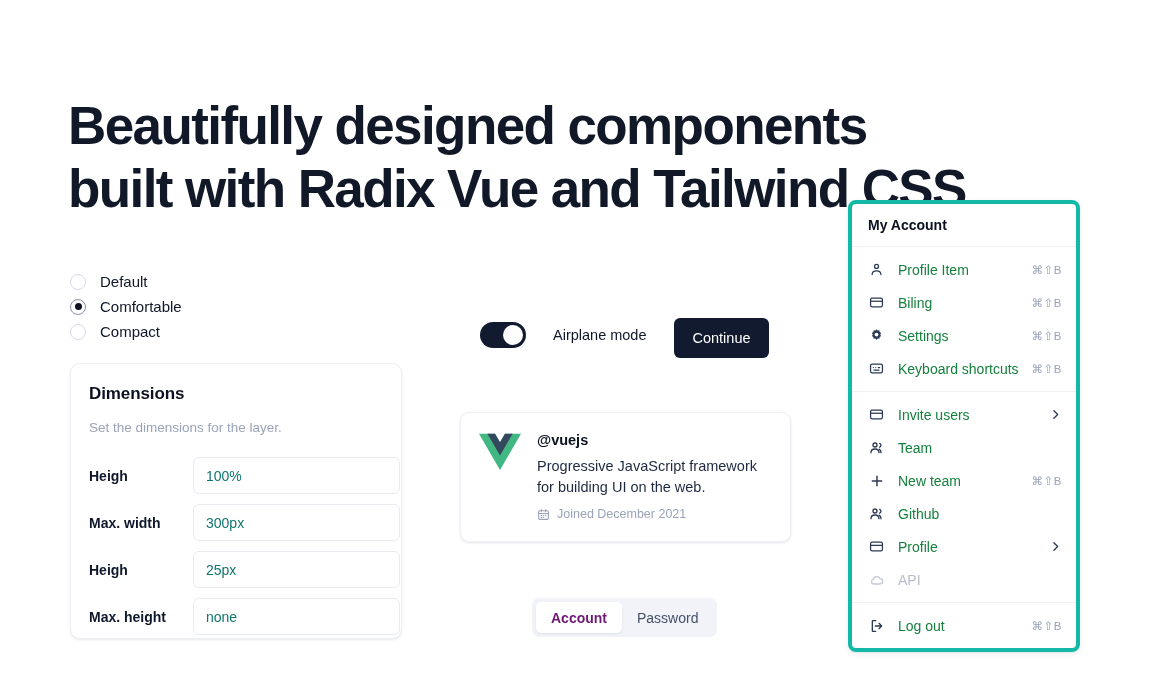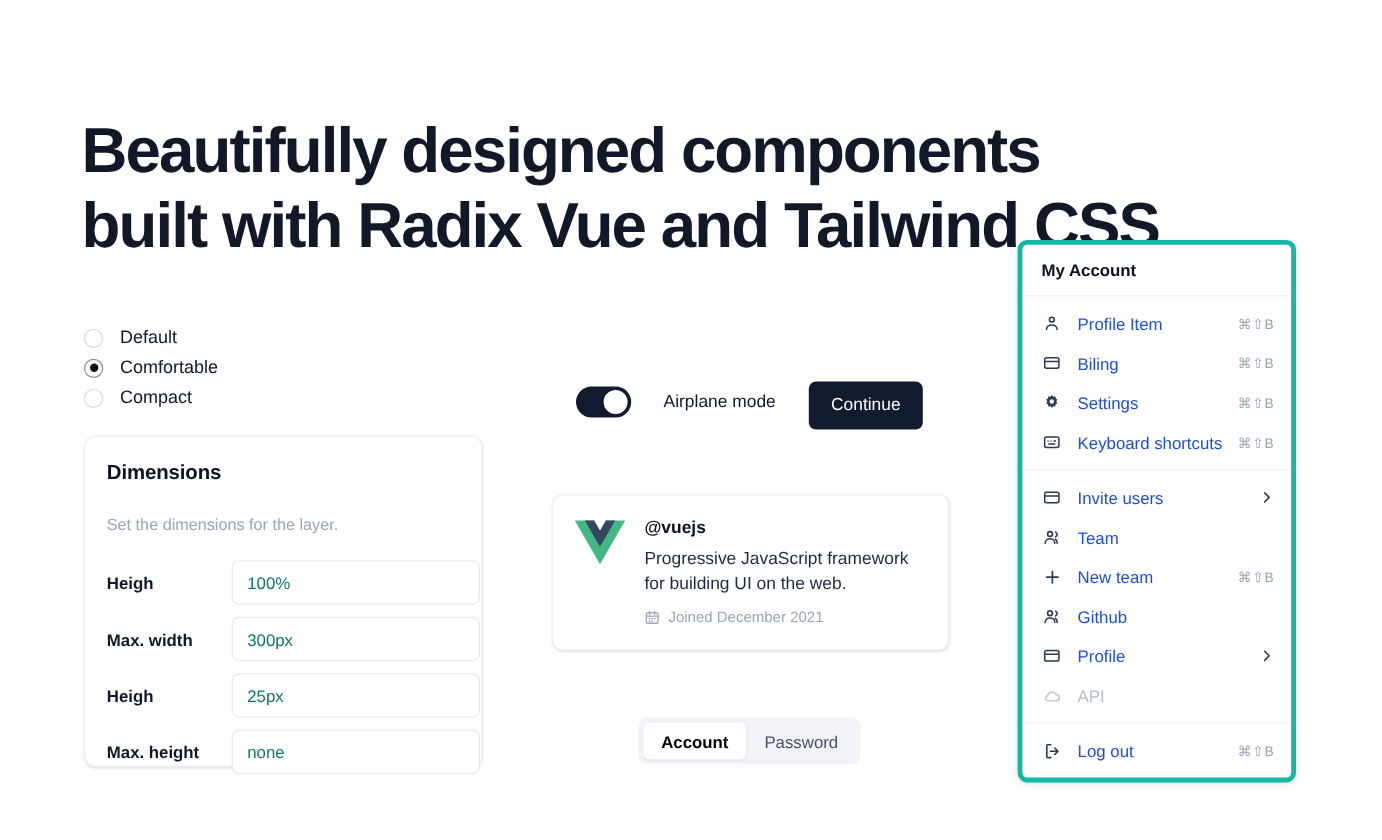--- a/index.html
+++ b/index.html
@@ -55,21 +55,21 @@
     position: absolute;
     left: 70px; top: 363px;
     width: 332px; height: 276px;
     background: #ffffff;
     border: 1px solid #eef0f6;
     border-radius: 10px;
     box-shadow: 0 1px 3px rgba(16,24,40,0.07), 0 1px 2px rgba(16,24,40,0.04);
     padding: 20px 18px 0 18px;
   }
   .dim-title { font-size: 17px; font-weight: 600; color: #0b1120; letter-spacing: -0.1px; }
-  .dim-sub { font-size: 13.5px; color: #9aa3b8; margin-top: 26px; }
+  .dim-sub { font-size: 13.5px; color: #9aa3b8; margin-top: 16px; }
   .dim-rows { margin-top: 17px; }
   .dim-row {
     display: flex; align-items: center;
     height: 47px;
   }
   .dim-label {
     width: 104px;
     font-size: 14px;
     font-weight: 600;
     color: #0f172a;
@@ -171,21 +171,21 @@
     padding: 0 15px;
     display: flex; align-items: center;
     font-size: 14px;
     border-radius: 5px;
     color: #475069;
     cursor: pointer;
     font-weight: 500;
   }
   .tab.active {
     background: #ffffff;
-    color: #000000;
+    color: #701a75;
     font-weight: 600;
     box-shadow: 0 1px 2px rgba(16,24,40,0.08);
   }
 
   
   .menu {
     position: absolute;
     left: 848px; top: 200px;
     width: 232px;
     background: #ffffff;
@@ -211,21 +211,21 @@
   }
   .menu-item .mi-icon {
     width: 17px; height: 17px;
     flex: none;
     margin-right: 13px;
     display: flex; align-items: center; justify-content: center;
     color: #2b3a55;
   }
   .menu-item .mi-label {
     font-size: 14px;
-    color: #1d4ed8;
+    color: #15803d;
     flex: 1;
     white-space: nowrap;
   }
   .menu-item .mi-short {
     font-size: 11.5px;
     color: #98a2b8;
     letter-spacing: 0.6px;
     flex: none;
   }
   .menu-item .mi-chevron {

